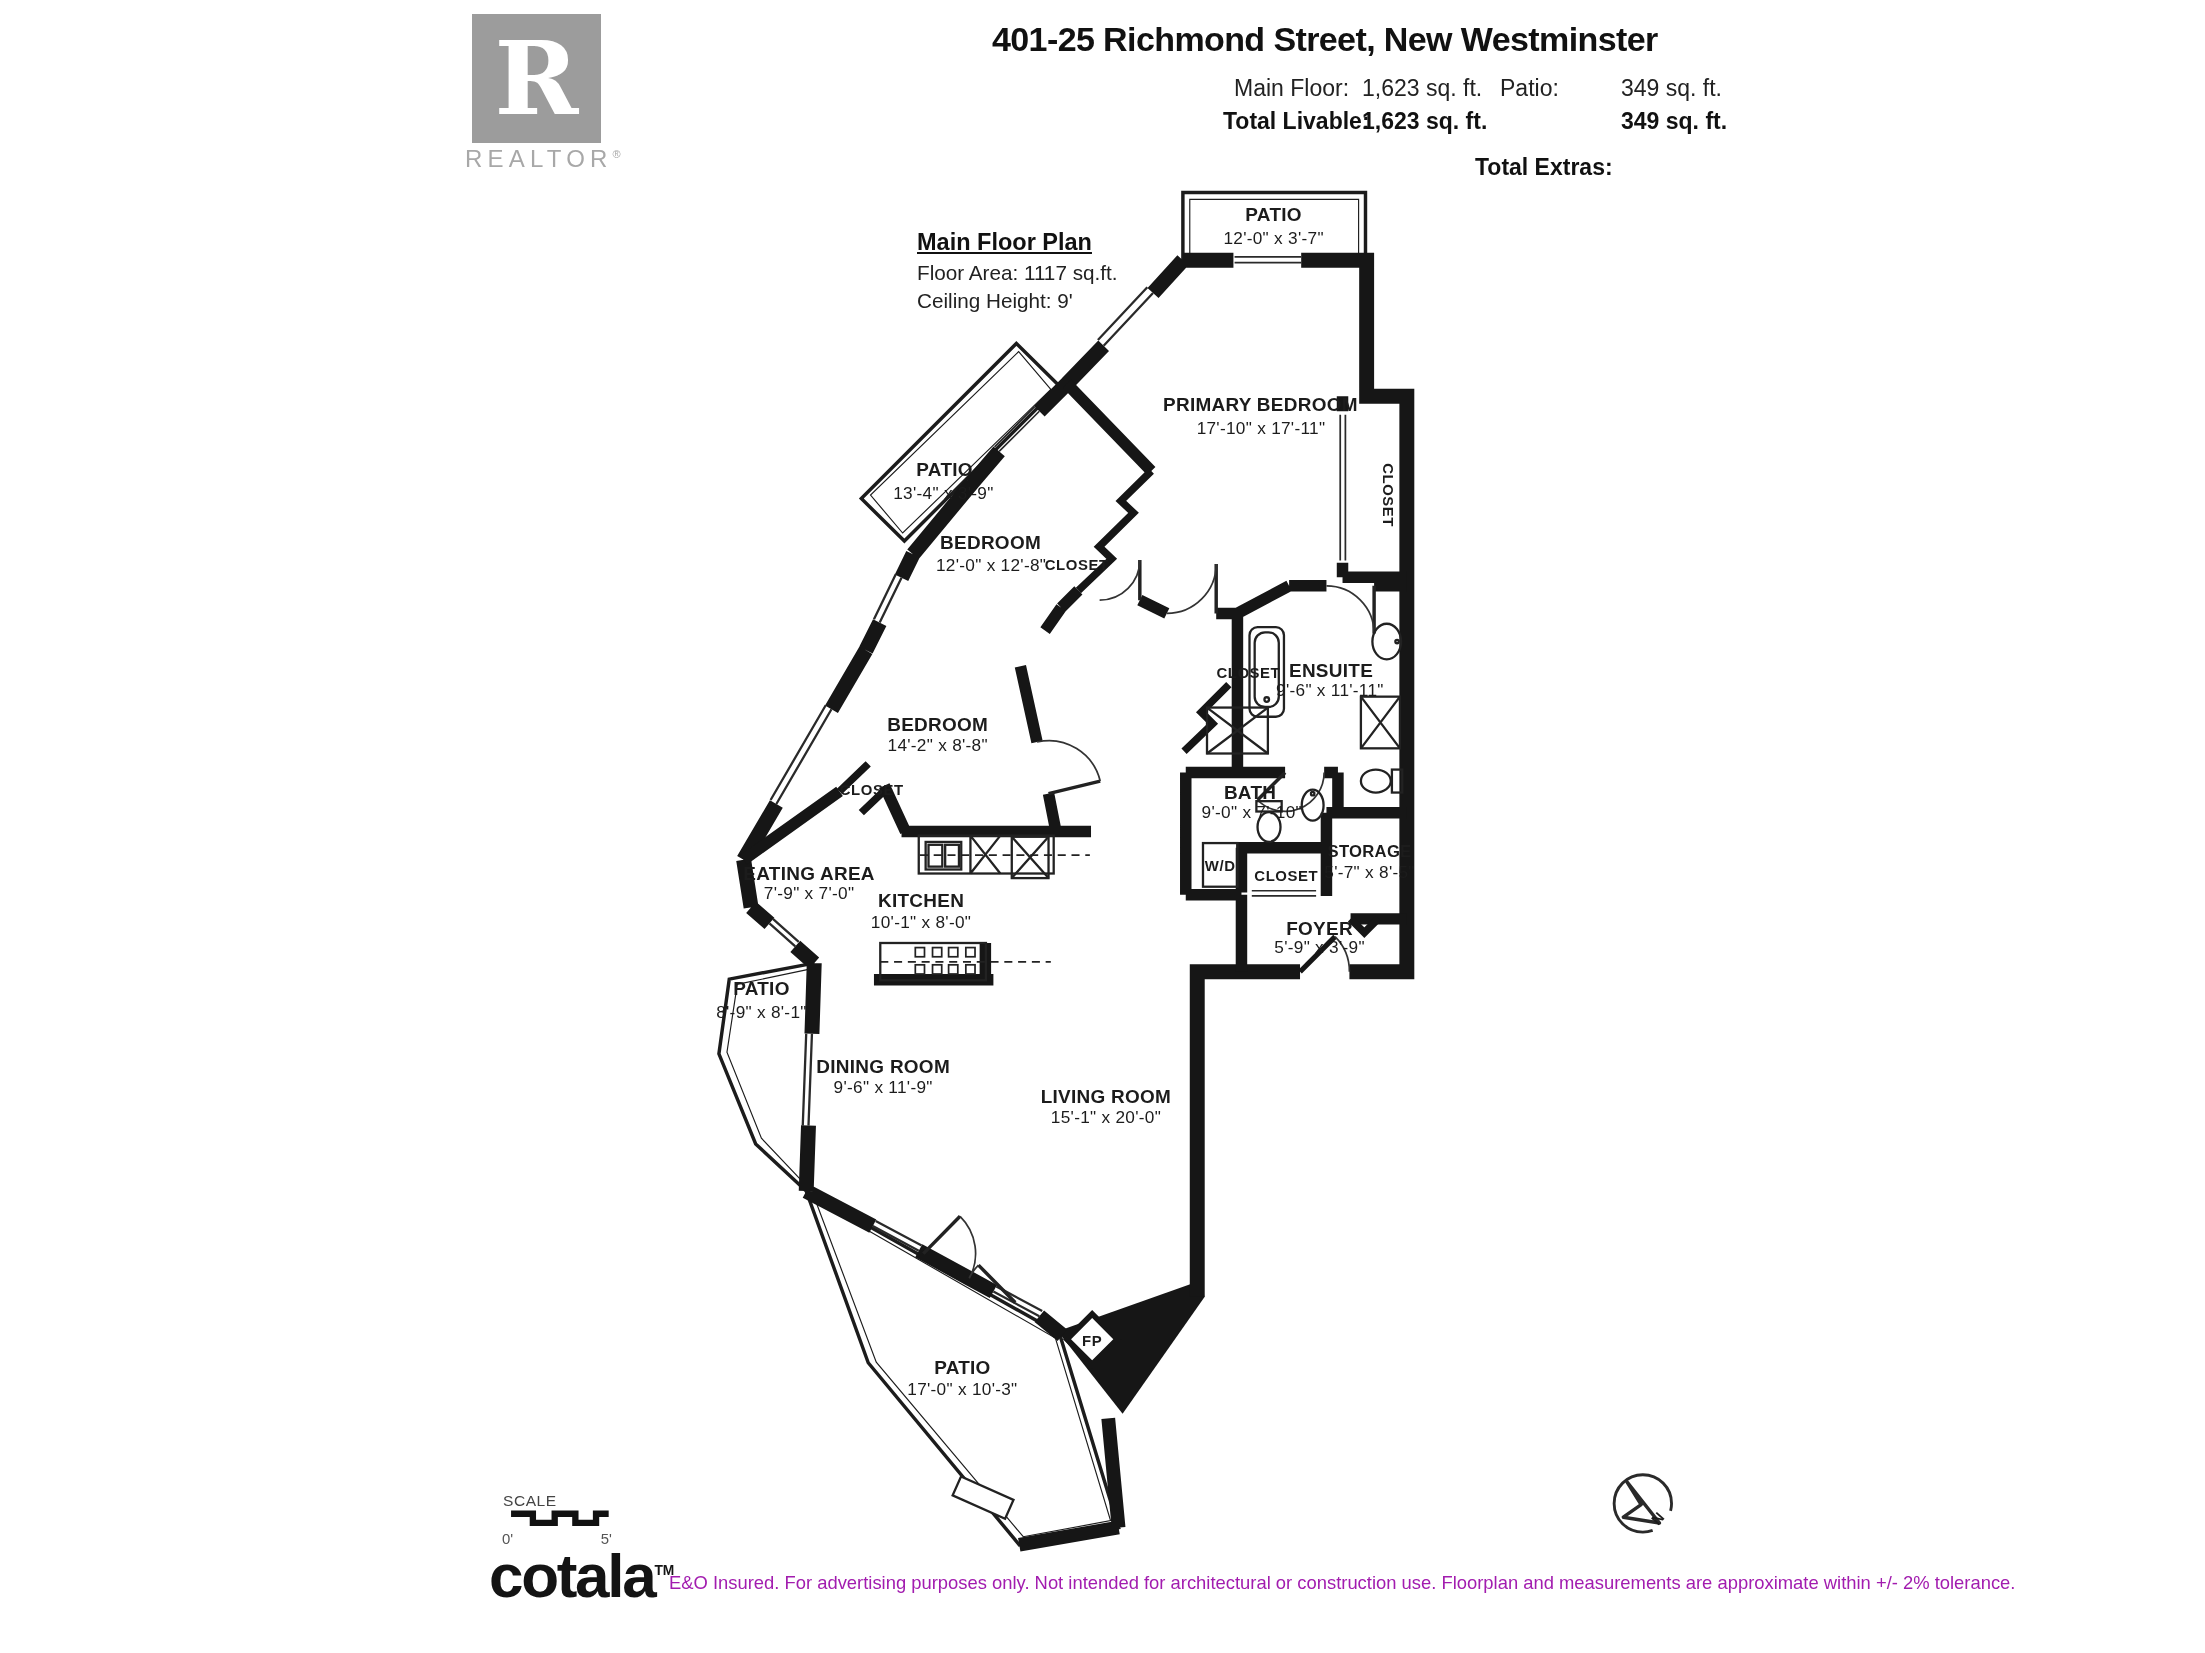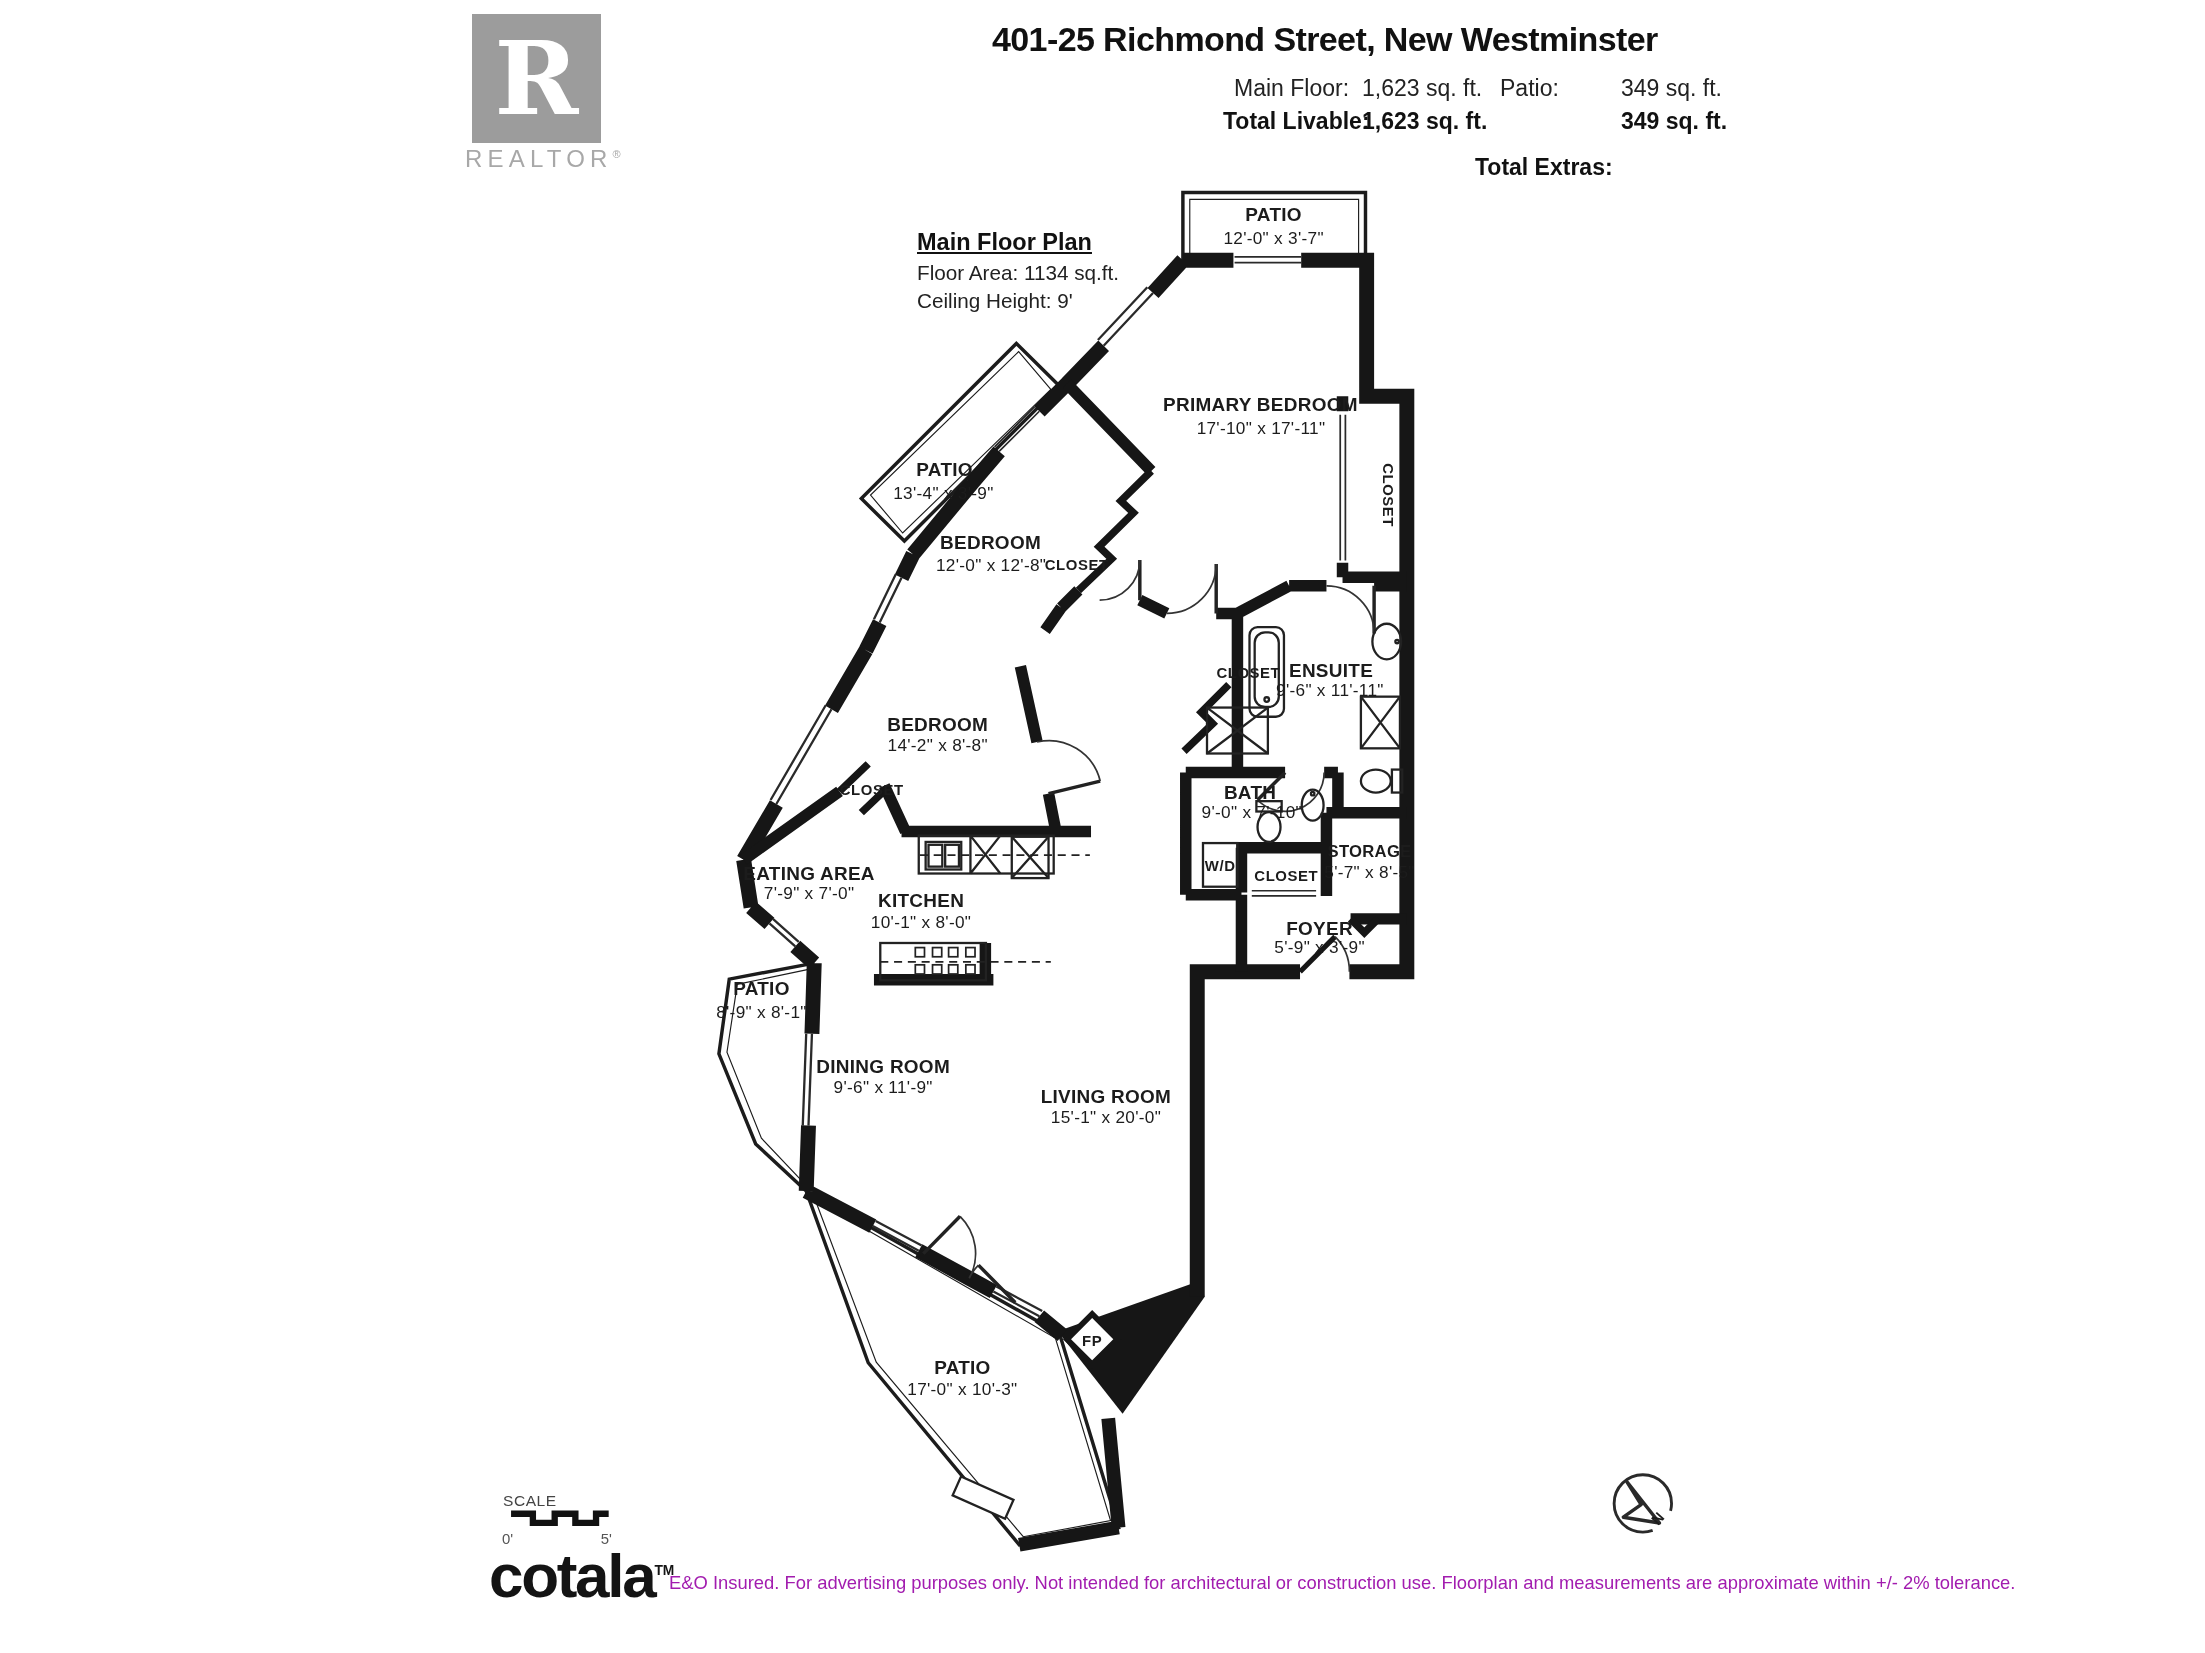--- a/index.html
+++ b/index.html
@@ -48,21 +48,21 @@
 <div class="abs h-val" style="left:1362px;top:75px;">1,623 sq. ft.</div>
 <div class="abs h-lbl" style="left:1500px;top:75px;">Patio:</div>
 <div class="abs h-val" style="left:1621px;top:75px;">349 sq. ft.</div>
 <div class="abs h-lbl h-bold" style="left:1223px;top:108px;">Total Livable:</div>
 <div class="abs h-val h-bold" style="left:1362px;top:108px;">1,623 sq. ft.</div>
 <div class="abs h-lbl h-bold" style="left:1475px;top:108px;margin-top:46px;">Total Extras:</div>
 <div class="abs h-val h-bold" style="left:1621px;top:108px;">349 sq. ft.</div>
 
 <div class="abs pi">
   <div class="pi-title">Main Floor Plan</div>
-  <div>Floor Area: 1134 sq.ft.</div>
+  <div>Floor Area: 1117 sq.ft.</div>
   <div>Ceiling Height: 9'</div>
 </div>
 
 <svg class="abs" style="left:0;top:0;" width="2205" height="1654" viewBox="0 0 3840 2880">
 
   <path fill="none" stroke="#1c1c1c" stroke-width="6" d="M2060,453 L2060,335 L2378,335 L2378,453
            M1845,672 L1770,598 L1500,868 L1575,942 Z
            M1418,1677 L1270,1705 L1252,1835 L1316,1992 L1404,2074
            M1404,2074 L1845,2322 L1948,2660 L1775,2690 L1512,2373 Z"></path>
   <path fill="none" stroke="#1c1c1c" stroke-width="2" d="M2072,453 L2072,347 L2366,347 L2366,453

